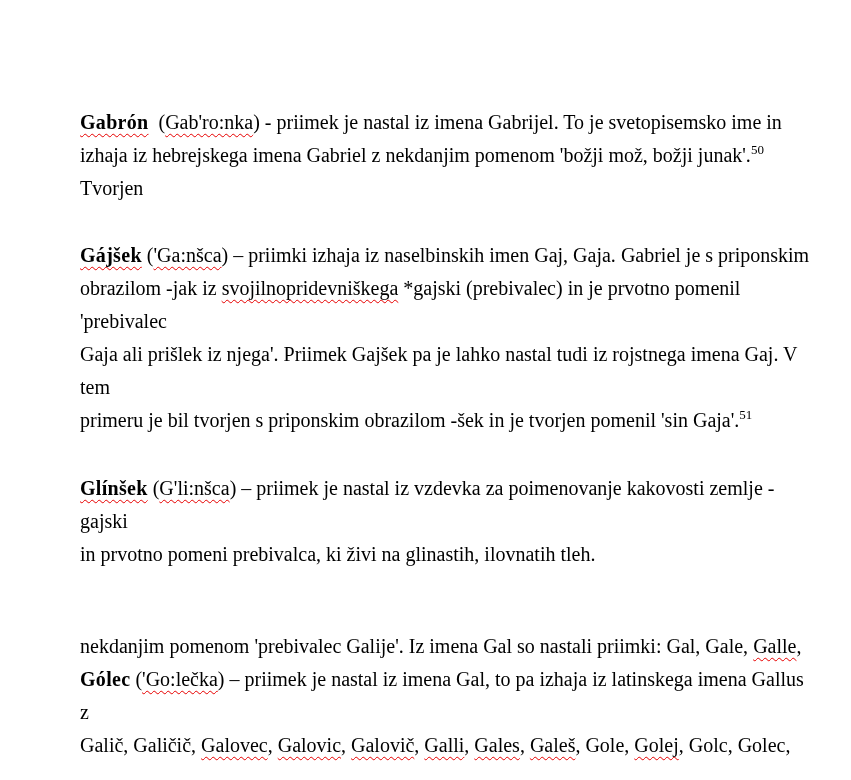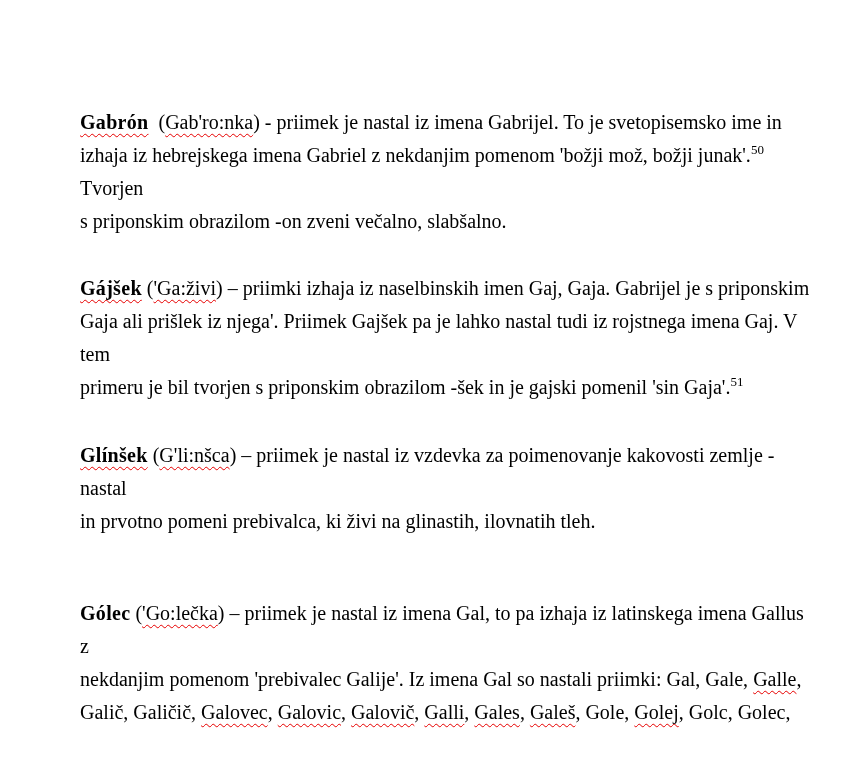--- a/index.html
+++ b/index.html
@@ -44,29 +44,29 @@
     line-height: 0;
   }
 </style>
 </head>
 <body>
 
 <main class="doc">
     <div class="entry" style="margin-bottom: 34px;">
       <div class="line"><span class="run b sq">Gabrón</span><span class="run">  (</span><span class="run sq">Gab'ro:nka</span><span class="run">) - priimek je nastal iz imena </span><span class="run i">Gabrijel</span><span class="run">. To je svetopisemsko ime in</span></div>
       <div class="line"><span class="run">izhaja iz hebrejskega imena Gabriel z nekdanjim pomenom 'božji mož, božji junak'.</span><span class="run sup">50</span><span class="run"> Tvorjen</span></div>
-      <div class="line"><span class="run">s priponskim obrazilom </span><span class="run i">-on</span><span class="run"> zveni večalno, slabšalno.</span></div>
     </div>
     <div class="entry" style="margin-bottom: 35px;">
-      <div class="line"><span class="run b sq">Gájšek</span><span class="run"> (</span><span class="run sq">'Ga:živi</span><span class="run">) – priimki izhaja iz naselbinskih imen </span><span class="run i">Gaj, Gaja.</span><span class="run"> Gabrijel je s priponskim</span></div>
+      <div class="line"><span class="run b sq">Gájšek</span><span class="run"> (</span><span class="run sq">'Ga:nšca</span><span class="run">) – priimki izhaja iz naselbinskih imen </span><span class="run i">Gaj, Gaja.</span><span class="run"> Gabriel je s priponskim</span></div>
+      <div class="line"><span class="run">obrazilom </span><span class="run i">-jak</span><span class="run"> iz </span><span class="run sq">svojilnopridevniškega</span><span class="run"> </span><span class="run i">*gajski (prebivalec)</span><span class="run"> in je prvotno pomenil 'prebivalec</span></div>
       <div class="line"><span class="run">Gaja ali prišlek iz njega'. Priimek Gajšek pa je lahko nastal tudi iz rojstnega imena </span><span class="run i">Gaj</span><span class="run">. V tem</span></div>
-      <div class="line"><span class="run">primeru je bil tvorjen s priponskim obrazilom </span><span class="run i">-šek</span><span class="run"> in je gajski pomenil 'sin Gaja'.</span><span class="run sup">51</span></div>
+      <div class="line"><span class="run">primeru je bil tvorjen s priponskim obrazilom </span><span class="run i">-šek</span><span class="run"> in je tvorjen pomenil 'sin Gaja'.</span><span class="run sup">51</span></div>
     </div>
     <div class="entry" style="margin-bottom: 59px;">
-      <div class="line"><span class="run b sq">Glínšek</span><span class="run"> (</span><span class="run sq">G'li:nšca</span><span class="run">) – priimek je nastal iz vzdevka za poimenovanje kakovosti zemlje - </span><span class="run i">nastal</span></div>
+      <div class="line"><span class="run b sq">Glínšek</span><span class="run"> (</span><span class="run sq">G'li:nšca</span><span class="run">) – priimek je nastal iz vzdevka za poimenovanje kakovosti zemlje - </span><span class="run i">gajski</span></div>
       <div class="line"><span class="run">in prvotno pomeni prebivalca, ki živi na glinastih, ilovnatih tleh.</span></div>
     </div>
     <div class="entry">
+      <div class="line"><span class="run">nekdanjim pomenom 'prebivalec Galije'. Iz imena Gal so nastali priimki: Gal, Gale, </span><span class="run sq">Galle</span><span class="run">,</span></div>
       <div class="line"><span class="run b">Gólec</span><span class="run"> (</span><span class="run sq">'Go:lečka</span><span class="run">) – priimek je nastal iz imena </span><span class="run i">Gal,</span><span class="run"> to pa izhaja iz latinskega imena </span><span class="run i">Gallus</span><span class="run"> z</span></div>
-      <div class="line"><span class="run">nekdanjim pomenom 'prebivalec Galije'. Iz imena Gal so nastali priimki: Gal, Gale, </span><span class="run sq">Galle</span><span class="run">,</span></div>
       <div class="line"><span class="run">Galič, Galičič, </span><span class="run sq">Galovec</span><span class="run">, </span><span class="run sq">Galovic</span><span class="run">, </span><span class="run sq">Galovič</span><span class="run">, </span><span class="run sq">Galli</span><span class="run">, </span><span class="run sq">Gales</span><span class="run">, </span><span class="run sq">Galeš</span><span class="run">, Gole, </span><span class="run sq">Golej</span><span class="run">, Golc, Golec,</span></div>
     </div>
   </main>
 
 </body></html>

